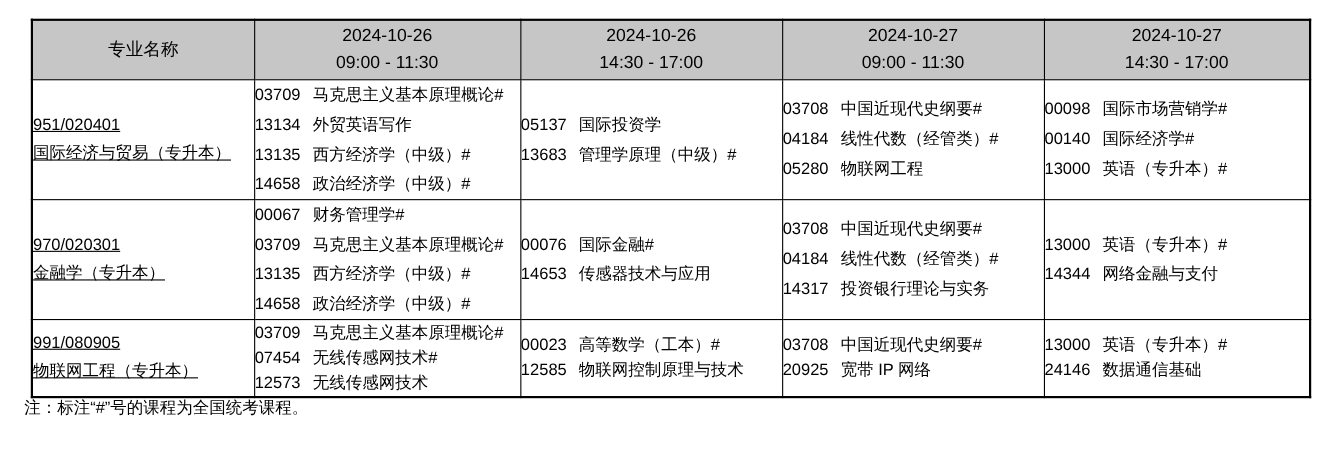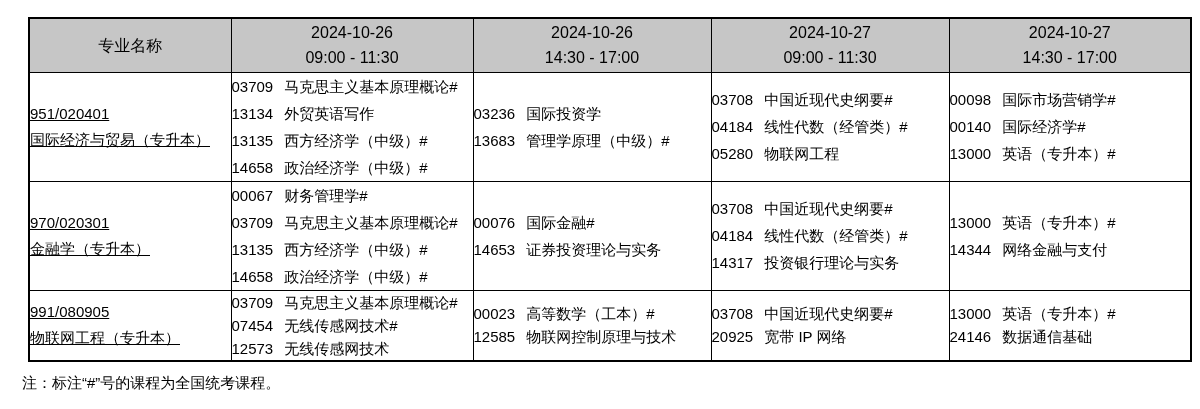--- a/index.html
+++ b/index.html
@@ -52,21 +52,21 @@
   tbody tr:nth-child(2) td { height: 107px; }
   tbody tr:nth-child(3) td { height: 70px; }
   tbody tr:nth-child(3) .course-line { line-height: 23px; }
   .course-code {
     display: inline-block;
     margin-right: 11px;
   }
   .footnote {
     position: absolute;
     left: 22px;
-    top: 372px;
+    top: 360px;
     font-size: 15px;
     line-height: 22px;
   }
 </style>
 </head>
 <body>
 
 <div class="table-wrap">
   <table class="schedule">
     <colgroup>
@@ -105,21 +105,21 @@
       <div>951/020401</div>
       <div>国际经济与贸易（专升本）</div>
     </td>
     <td class="session-cell">
             <div class="course-line"><span class="course-code">03709</span><span class="course-name">马克思主义基本原理概论#</span></div>
             <div class="course-line"><span class="course-code">13134</span><span class="course-name">外贸英语写作</span></div>
             <div class="course-line"><span class="course-code">13135</span><span class="course-name">西方经济学（中级）#</span></div>
             <div class="course-line"><span class="course-code">14658</span><span class="course-name">政治经济学（中级）#</span></div>
           </td>
     <td class="session-cell">
-            <div class="course-line"><span class="course-code">03236</span><span class="course-name">国际投资学</span></div>
+            <div class="course-line"><span class="course-code">05137</span><span class="course-name">国际投资学</span></div>
             <div class="course-line"><span class="course-code">13683</span><span class="course-name">管理学原理（中级）#</span></div>
           </td>
     <td class="session-cell">
             <div class="course-line"><span class="course-code">03708</span><span class="course-name">中国近现代史纲要#</span></div>
             <div class="course-line"><span class="course-code">04184</span><span class="course-name">线性代数（经管类）#</span></div>
             <div class="course-line"><span class="course-code">05280</span><span class="course-name">物联网工程</span></div>
           </td>
     <td class="session-cell">
             <div class="course-line"><span class="course-code">00098</span><span class="course-name">国际市场营销学#</span></div>
             <div class="course-line"><span class="course-code">00140</span><span class="course-name">国际经济学#</span></div>
@@ -132,21 +132,21 @@
       <div>金融学（专升本）</div>
     </td>
     <td class="session-cell">
             <div class="course-line"><span class="course-code">00067</span><span class="course-name">财务管理学#</span></div>
             <div class="course-line"><span class="course-code">03709</span><span class="course-name">马克思主义基本原理概论#</span></div>
             <div class="course-line"><span class="course-code">13135</span><span class="course-name">西方经济学（中级）#</span></div>
             <div class="course-line"><span class="course-code">14658</span><span class="course-name">政治经济学（中级）#</span></div>
           </td>
     <td class="session-cell">
             <div class="course-line"><span class="course-code">00076</span><span class="course-name">国际金融#</span></div>
-            <div class="course-line"><span class="course-code">14653</span><span class="course-name">证券投资理论与实务</span></div>
+            <div class="course-line"><span class="course-code">14653</span><span class="course-name">传感器技术与应用</span></div>
           </td>
     <td class="session-cell">
             <div class="course-line"><span class="course-code">03708</span><span class="course-name">中国近现代史纲要#</span></div>
             <div class="course-line"><span class="course-code">04184</span><span class="course-name">线性代数（经管类）#</span></div>
             <div class="course-line"><span class="course-code">14317</span><span class="course-name">投资银行理论与实务</span></div>
           </td>
     <td class="session-cell">
             <div class="course-line"><span class="course-code">13000</span><span class="course-name">英语（专升本）#</span></div>
             <div class="course-line"><span class="course-code">14344</span><span class="course-name">网络金融与支付</span></div>
           </td>

